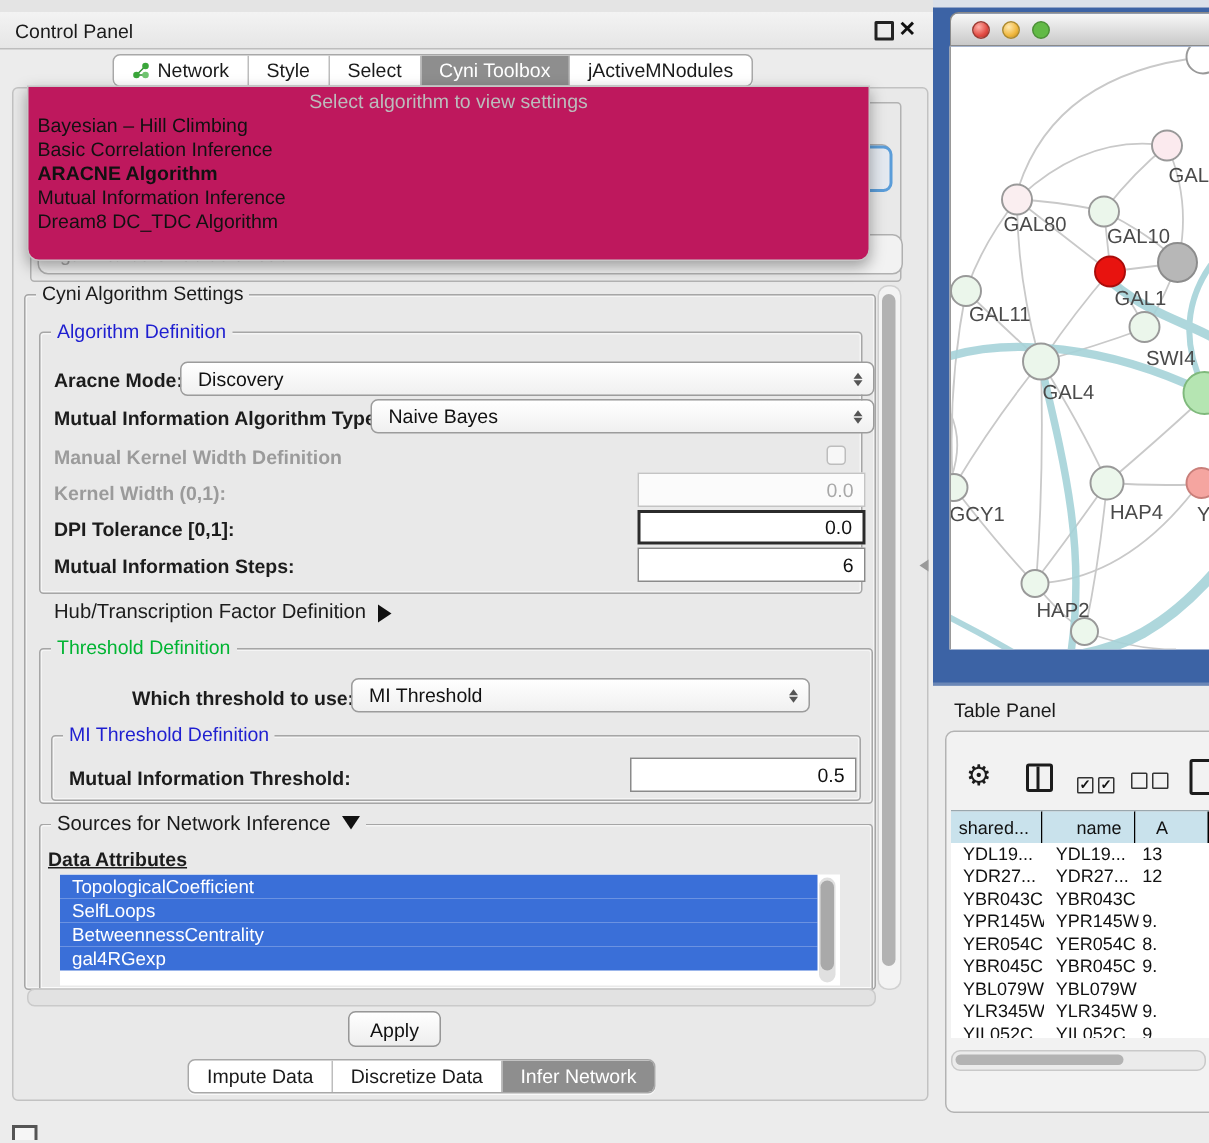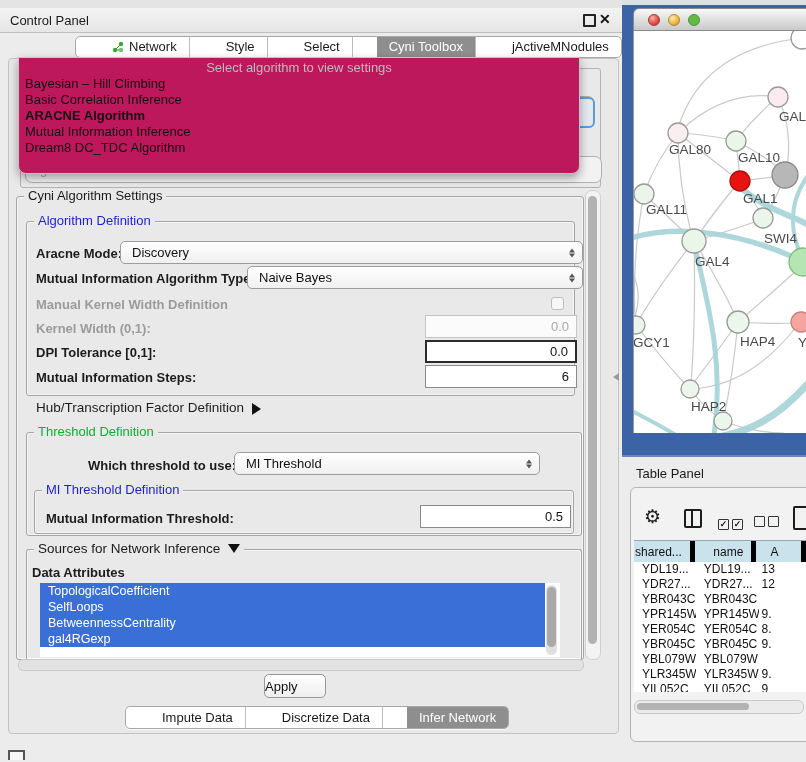--- a/index.html
+++ b/index.html
@@ -10,21 +10,21 @@
   .top-strip{left:0;top:0;width:622px;height:8px;background:#e4e4e4;border-right:1px solid #cfcfcf;}
   .titlebar{left:0;top:8px;width:622px;height:24px;background:linear-gradient(#f3f3f3,#e6e6e6);
             border-bottom:1px solid #bdbdbd;display:flex;align-items:center;}
   .titlebar .ttl{margin-left:10px;font-size:13px;color:#1a1a1a;}
   .win-float{left:583px;top:14px;width:9px;height:9px;border:2px solid #222;border-radius:1px;}
   .win-close{left:599px;top:11px;font-size:14px;font-weight:bold;color:#111;}
   
   .seg{position:absolute;display:flex;background:#fff;border:1px solid #a8a8a8;border-radius:5px;overflow:hidden;
        box-shadow:0 1px 0 rgba(255,255,255,.7);}
   .seg .sg{font-size:13px;color:#1a1a1a;padding:3px 12px 4px 12px;border-right:1px solid #bdbdbd;
-           display:flex;align-items:center;gap:5px;white-space:nowrap;margin-left:24px;}
+           display:flex;align-items:center;gap:5px;white-space:nowrap;}
   .seg .sg:last-child{border-right:none;}
   .seg .sg.sel{background:#8e8e8e;color:#fff;}
   
   .content-panel{left:8px;top:58px;width:609px;height:674px;background:#e9e9e9;
                  border:1px solid #c2c2c2;border-radius:4px;}
   
   .hid-group{left:20px;top:68px;width:579px;height:118px;border:1px solid #b2b2b2;border-radius:3px;}
   .hid-combo{left:30px;top:96px;width:562px;height:28px;border:1px solid #adadad;border-radius:6px;background:#ededed;}
   .hid-spin{left:574px;top:97px;width:17px;height:27px;border:2px solid #5b9dd9;border-radius:6px;background:#e4e9f0;}
   .hid-combo2{left:25px;top:156px;width:561px;height:25px;border:1px solid #b0b0b0;border-radius:7px;
@@ -58,21 +58,21 @@
   
   .attr-list{left:40px;top:583px;width:520px;height:74px;background:#fff;overflow:hidden;}
   .attr-item{height:16px;line-height:16px;background:#3a6fd8;color:#fff;font-size:12.5px;padding-left:8px;width:497px;}
   .attr-sb{left:546px;top:585px;width:11px;height:70px;background:#e0e0e0;border-radius:6px;}
   .attr-sb .th{position:absolute;left:1px;top:2px;width:9px;height:60px;background:#a9a9a9;border-radius:5px;}
   
   .vscroll{left:585px;top:190px;width:14px;height:468px;background:#f3f3f3;border:1px solid #d0d0d0;border-radius:7px;}
   .vscroll .th{position:absolute;left:1.5px;top:5px;width:9px;height:448px;background:#b2b2b2;border-radius:5px;}
   .hbar{left:18px;top:659px;width:564px;height:10px;background:#e2e2e2;border:1px solid #cacaca;border-radius:5px;}
   .btn{position:absolute;background:linear-gradient(#ffffff,#eeeeee);border:1px solid #979797;border-radius:5px;
-       font-size:13px;color:#111;display:flex;align-items:center;margin-left:32px;}
+       font-size:13px;color:#111;display:flex;align-items:center;justify-content:center;}
   .mini-float{left:8px;top:750px;width:13px;height:11px;border:2px solid #555;background:#f6f6f6;}
   .sash-arrow{left:609px;top:373px;width:0;height:0;border:4px solid transparent;border-right:6px solid #9a9a9a;}
   
   .right-top-strip{left:622px;top:0;width:184px;height:5px;background:#dbe1ea;}
   .blue-frame{left:622px;top:5px;width:184px;height:450px;background:#3c63a5;border-bottom:2px solid #6b87b6;}
   .mac-titlebar{left:633px;top:8px;width:173px;height:23px;background:linear-gradient(#f8f8f8,#c9c9c9);
                 border:1px solid #8a8a8a;border-right:none;border-radius:6px 0 0 0;display:flex;align-items:center;gap:8px;padding-left:14px;box-sizing:border-box;}
   .light{width:12px;height:12px;border-radius:50%;}
   .light.red{background:radial-gradient(circle at 35% 30%,#ffb0a8,#e24b43 60%,#a5302a);border:1px solid #9c3b33;box-sizing:border-box;}
   .light.yellow{background:radial-gradient(circle at 35% 30%,#ffe9b0,#f0b73e 60%,#b5851f);border:1px solid #ad8a2e;box-sizing:border-box;}
@@ -81,21 +81,21 @@
   .table-title{left:636px;top:466px;font-size:13px;color:#1a1a1a;}
   .table-panel{left:630px;top:487px;width:200px;height:253px;background:#f2f2f2;border:1px solid #b3b3b3;border-radius:6px;}
   .tp-gear{left:644px;top:505px;font-size:19px;color:#1c1c1c;}
   .tp-cols{left:684px;top:509px;width:14px;height:15px;border:2px solid #1c1c1c;border-radius:2px;}
   .tp-cols::after{content:"";position:absolute;left:5px;top:0;width:2px;height:15px;background:#1c1c1c;}
   .cb{width:9px;height:9px;border:1.5px solid #333;border-radius:1px;display:inline-block;margin-right:3px;
       font-size:9px;line-height:8px;color:#111;text-align:center;font-weight:bold;}
   .tp-doc{left:793px;top:506px;width:16px;height:20px;border:2px solid #1c1c1c;border-radius:2px;background:#f2f2f2;}
   .tbl{left:634px;top:540px;width:172px;}
   .tbl-head{display:flex;height:21px;border-top:1px solid #9aa7ad;border-bottom:1px solid #9aa7ad;}
-  .th-cell{background:#c9e2ec;font-size:12px;color:#111;border-right:5px solid #000000;
+  .th-cell{background:#c9e2ec;font-size:12px;color:#111;border-right:1px solid #000000;
            display:flex;align-items:center;box-sizing:border-box;}
   .tbl-rows{position:absolute;left:634px;top:562px;width:172px;height:130px;overflow:hidden;background:#fff;}
   .trow{display:flex;height:15px;}
   .td-cell{font-size:12px;color:#111;white-space:nowrap;overflow:hidden;box-sizing:border-box;}
   .tbl-hscroll{left:634px;top:700px;width:168px;height:12px;background:#ebebeb;border:1px solid #c9c9c9;border-radius:6px;}
   .tbl-hscroll .th{position:absolute;left:2px;top:1.5px;width:112px;height:7px;background:#b3b3b3;border-radius:4px;}
   text.nlabel{font-size:13.5px;fill:#4a4a4a;font-family:"Liberation Sans",sans-serif;}
 </style>
 </head>
 <body>
@@ -200,21 +200,21 @@
     <span class="gtitle blue">MI Threshold Definition</span>
   </div>
   <div class="lbl" style="left:46px;top:511px;">Mutual Information Threshold:</div>
   <div class="tfield" style="left:420px;top:505px;width:142px;height:21px;">
     <span>0.5</span>
   </div>
 
   <div class="group" style="left:26px;top:549px;width:554px;height:109px;border-bottom:none;border-radius:3px 3px 0 0;">
     <span class="gtitle" style="font-size:13.5px;"><span>Sources for Network Inference</span><span class="arrow-d"></span></span>
   </div>
-  <div class="lbl" style="left:32px;top:565px;">Data Attributes</div>
+  <div class="lbl" style="left:32px;top:565px;text-decoration:underline;">Data Attributes</div>
   <div class="abs attr-list" id="attr-list">
       <div class="attr-item">TopologicalCoefficient</div>
       <div class="attr-item">SelfLoops</div>
       <div class="attr-item">BetweennessCentrality</div>
       <div class="attr-item">gal4RGexp</div>
     </div>
   <div class="abs attr-sb">
       <div class="th"></div>
     </div>
 

